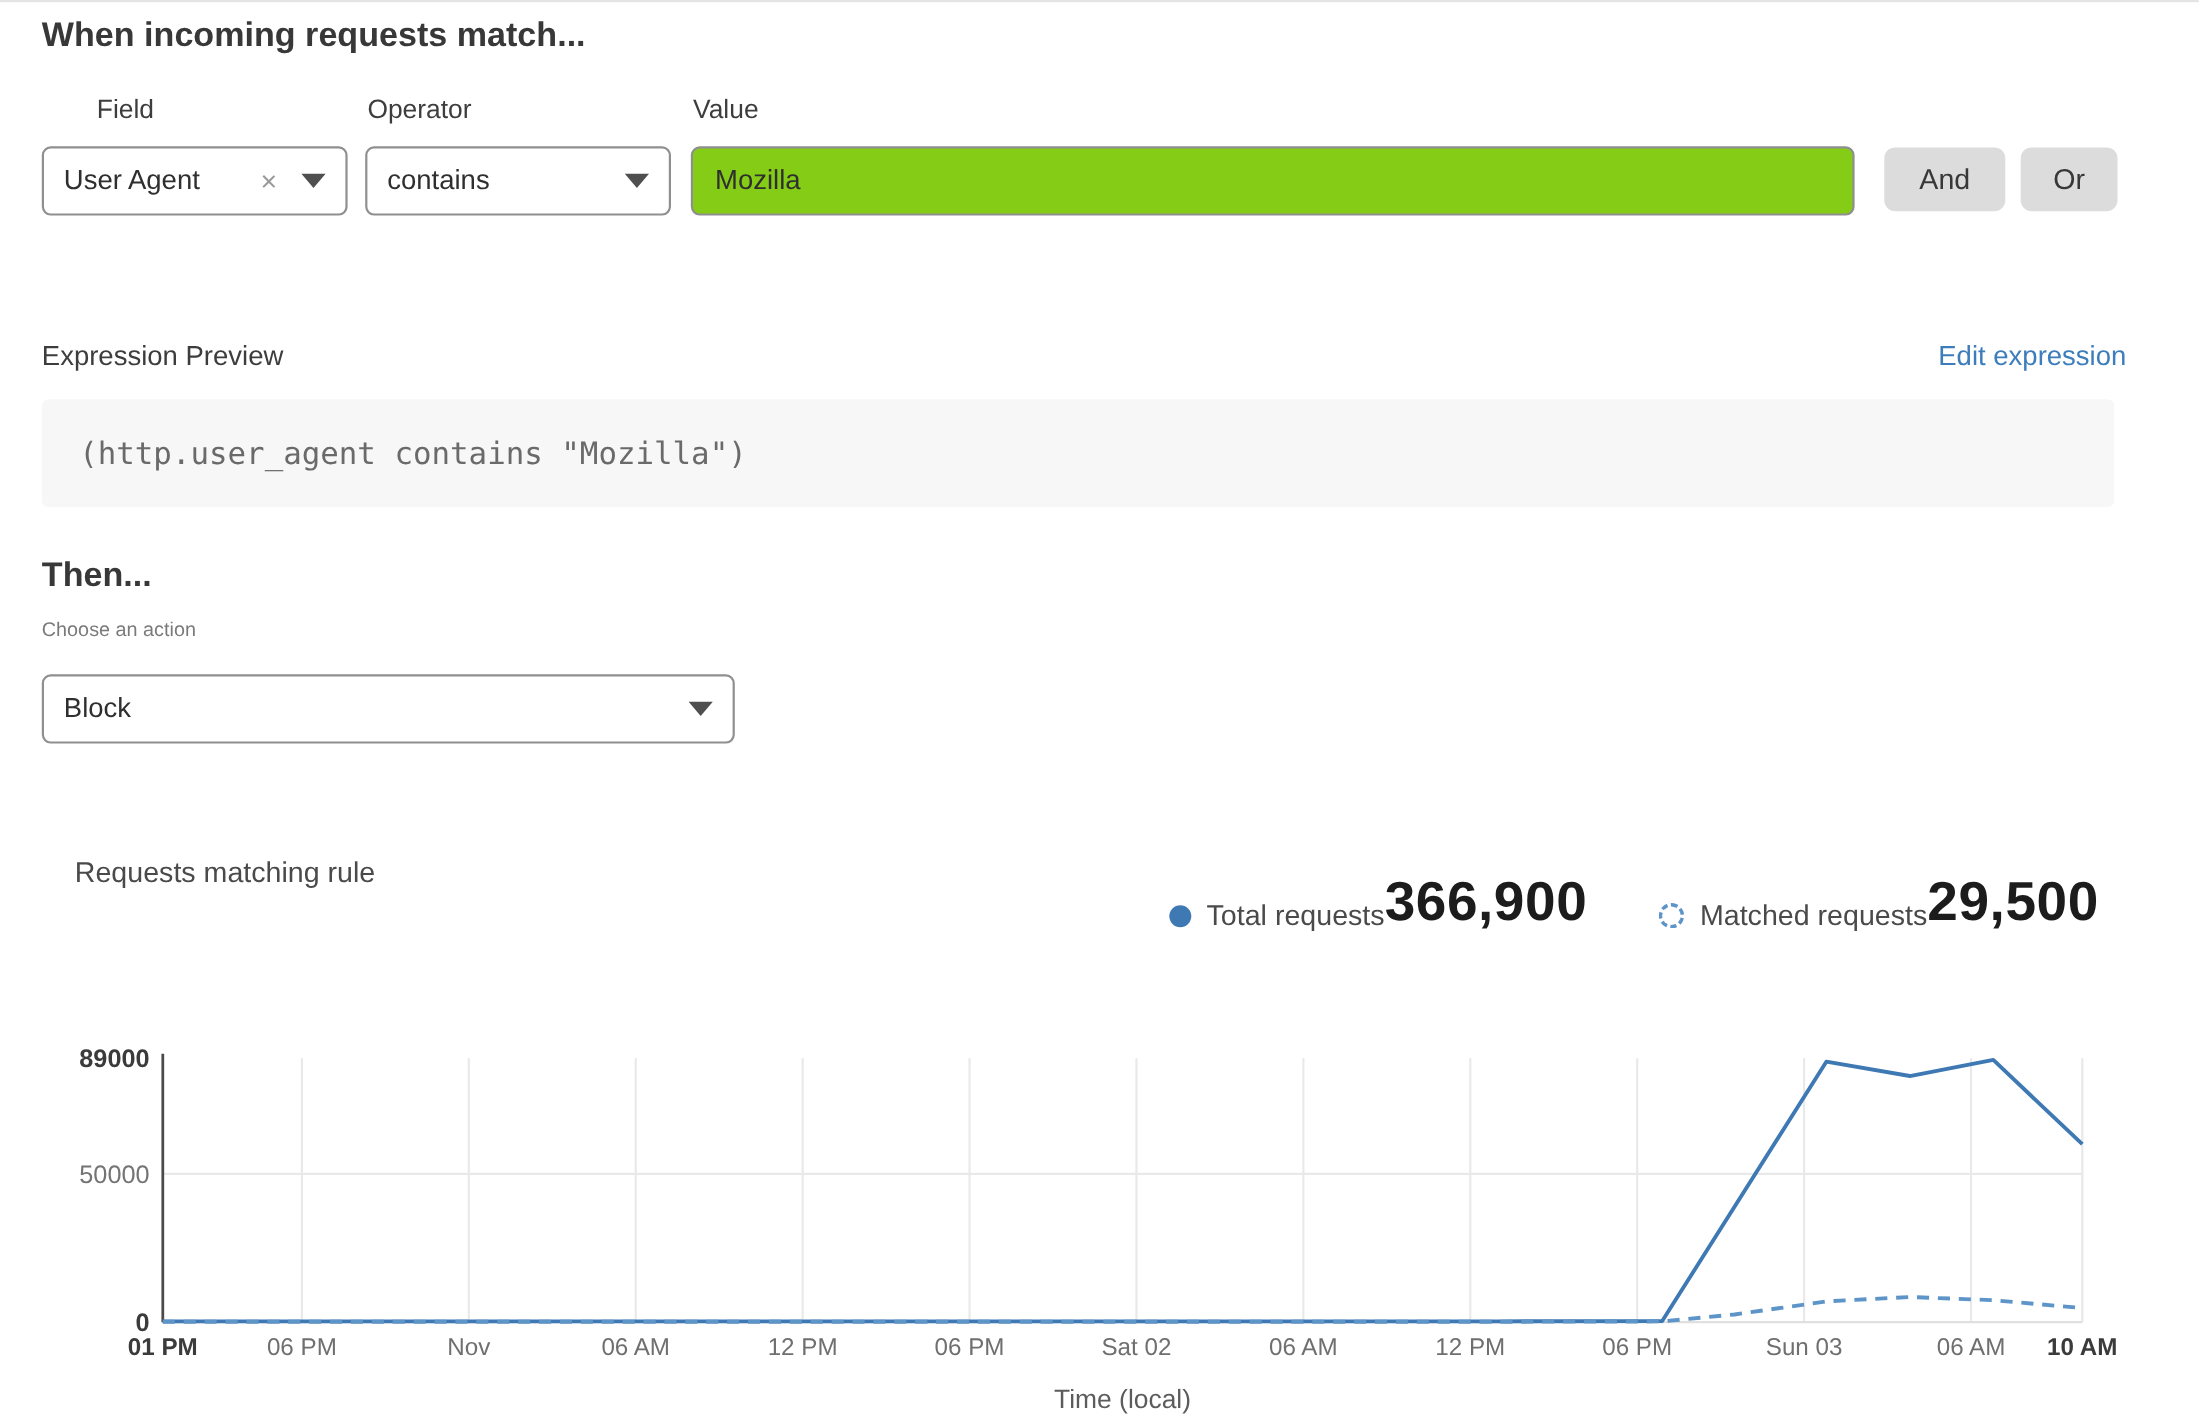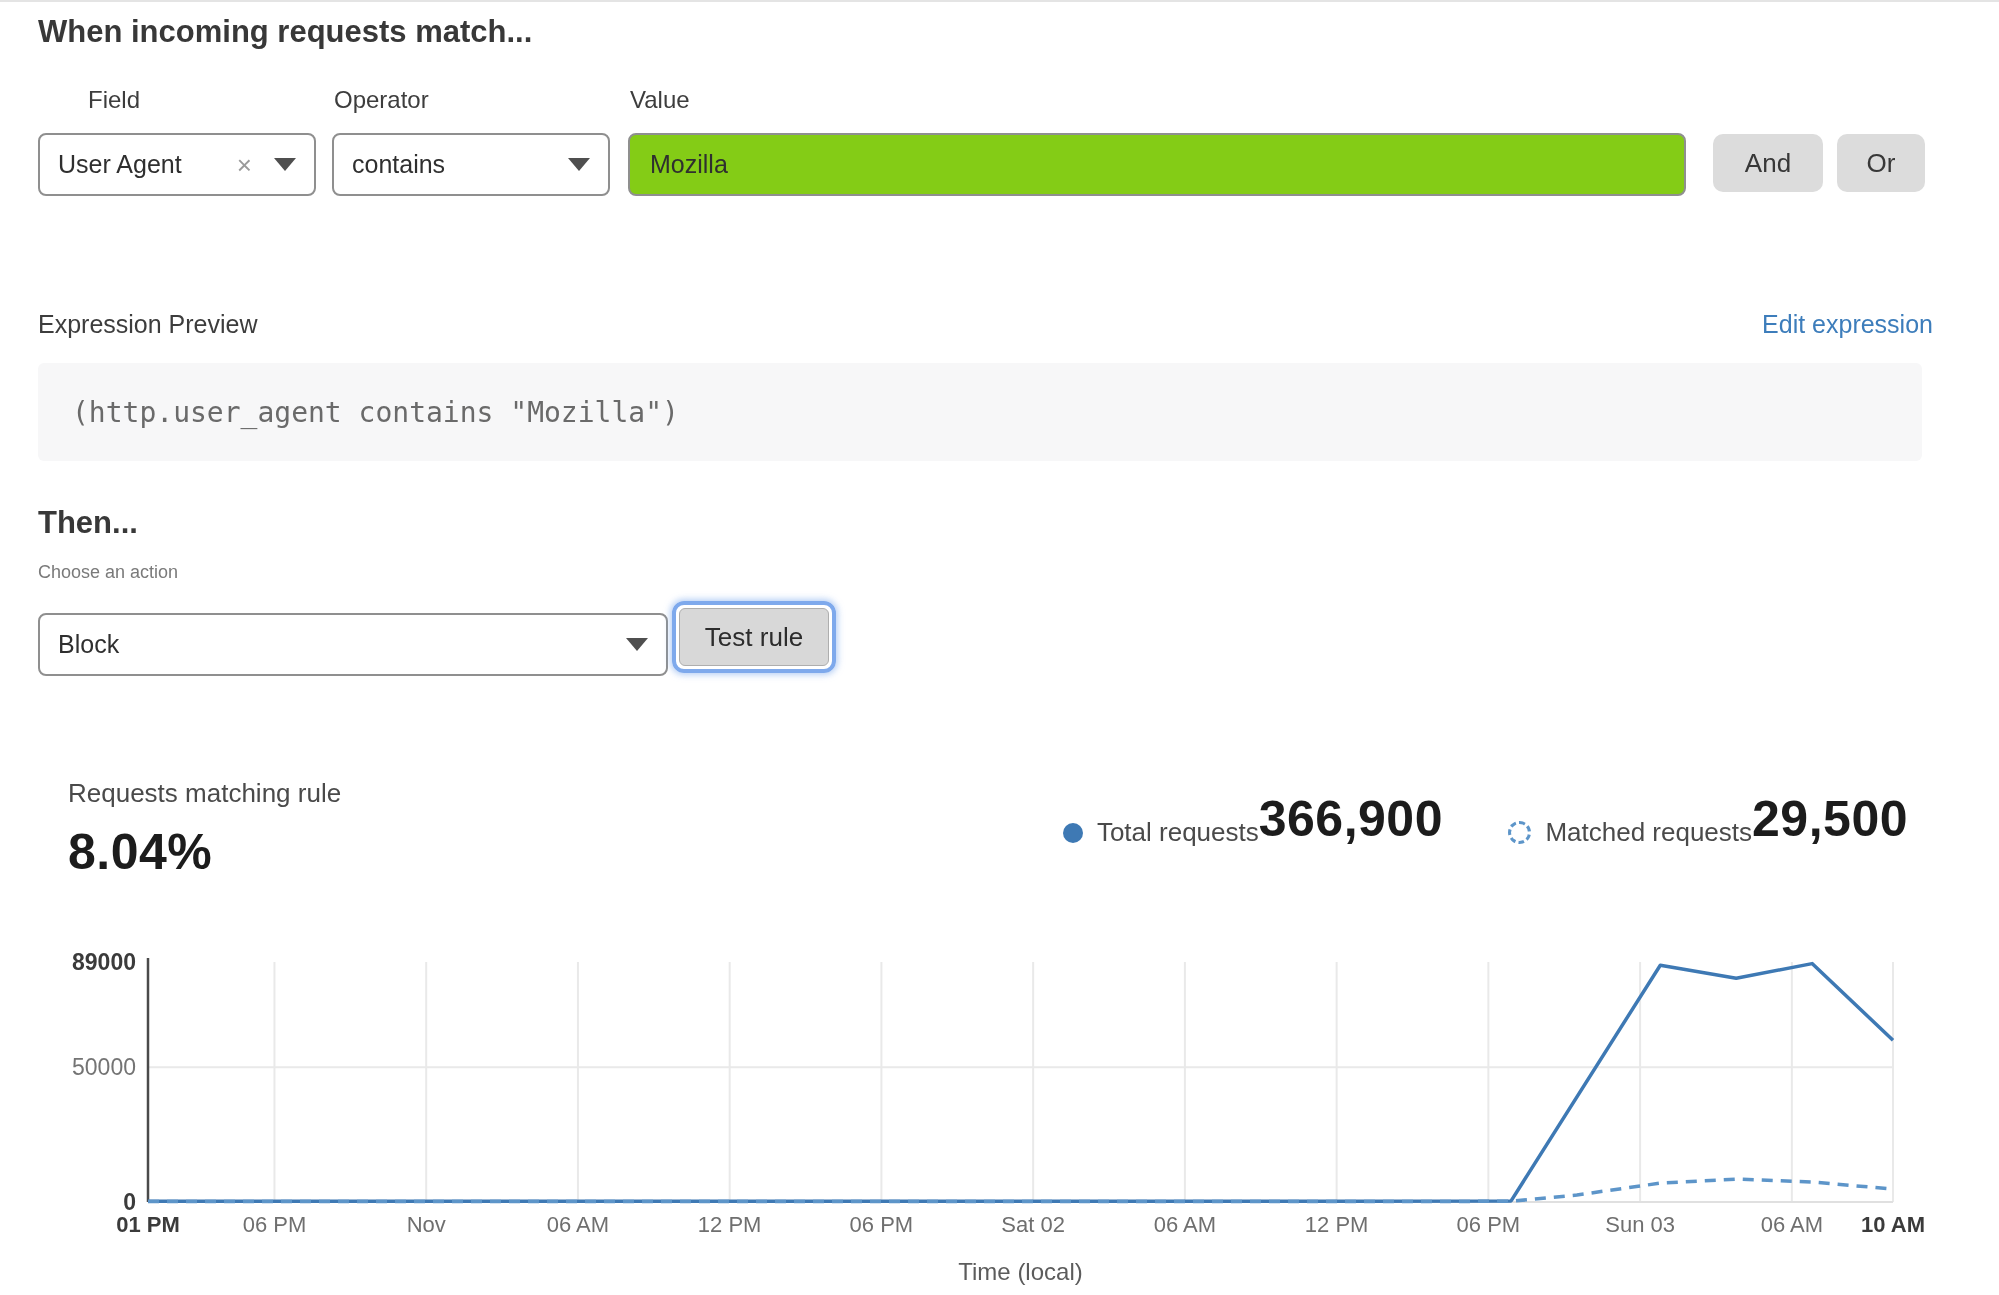--- a/index.html
+++ b/index.html
@@ -96,27 +96,23 @@
 
   <div class="h2" style="left:38px;top:505px;">Then...</div>
   <div class="muted-label" style="left:38px;top:562px;">Choose an action</div>
 
   <div class="box action-select">
     <span>Block</span>
     <span class="grow"></span>
     <span class="chevron"></span>
   </div>
 
-  <div class="test-wrap">
-    <button class="test-btn">Test rule</button>
-  </div>
 
   <div class="stat-left">
     <span class="stat-label">Requests matching rule</span>
-    <span class="stat-value">8.04%</span>
   </div>
 
   <div class="stat-group" style="right:556px;">
     <div class="legend-row">
       <span class="dot"></span>
       <span class="stat-label">Total requests</span>
     </div>
     <span class="stat-value">366,900</span>
   </div>
 

